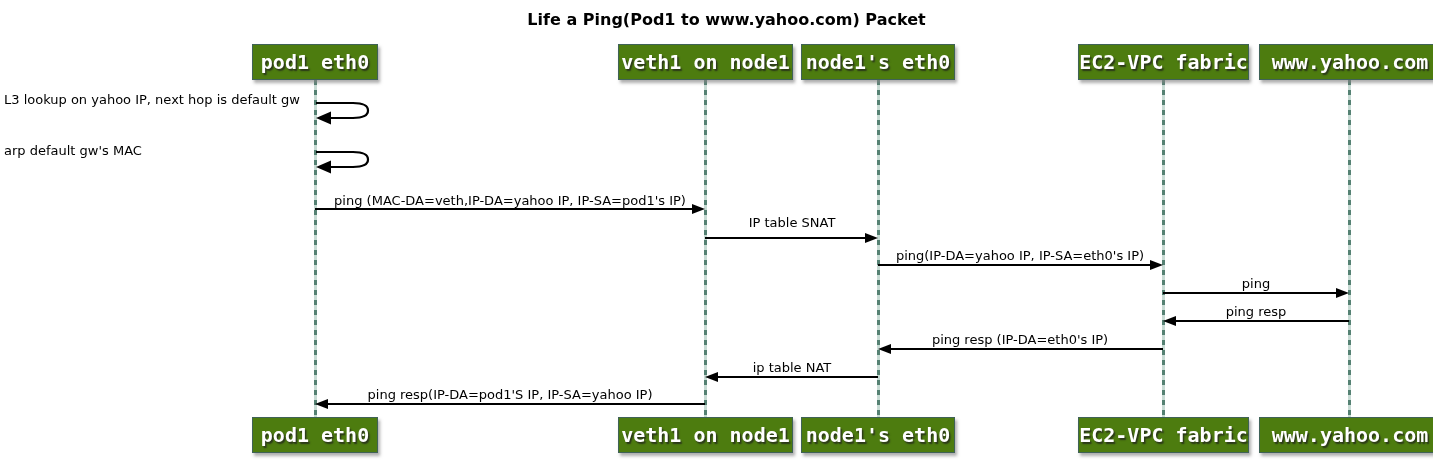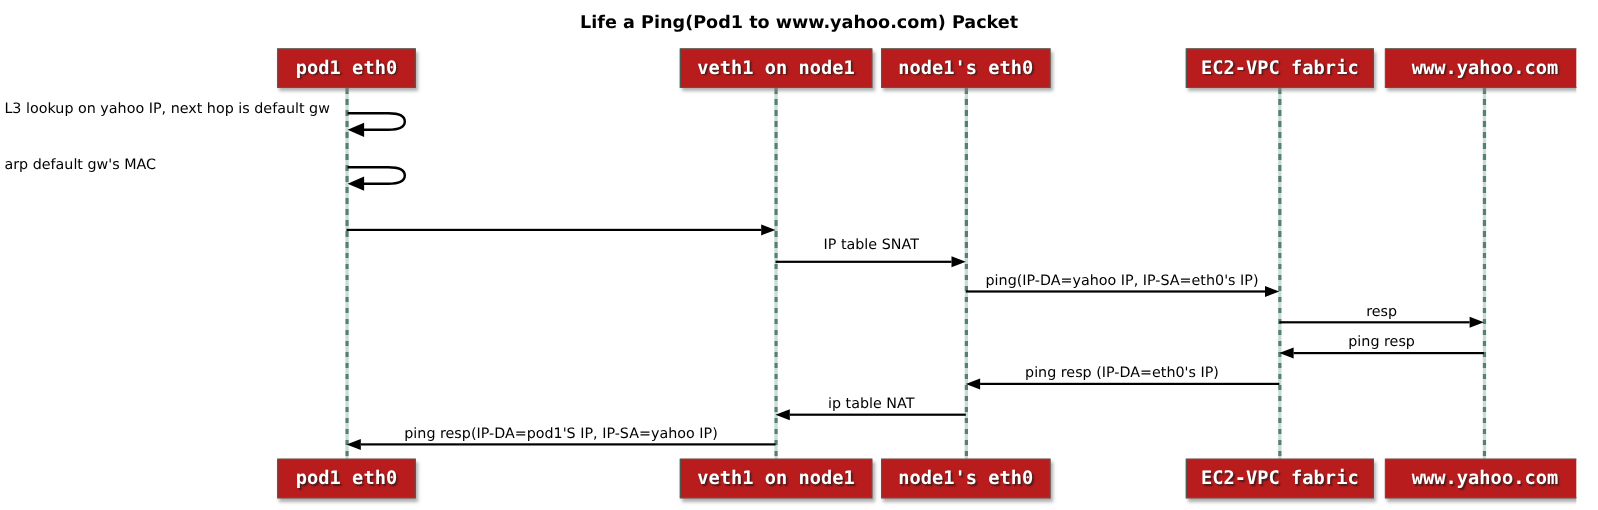--- a/index.html
+++ b/index.html
@@ -13,27 +13,27 @@
   .title{
     position:absolute;
     left:0;top:10px;width:1453px;
     text-align:center;
     font-size:16px;font-weight:bold;color:#000;
     font-family:"DejaVu Sans", sans-serif;
   }
   .pbox{
     position:absolute;
     height:36px;
-    background:#b91c1c;
+    background:#4d7c0f;
     border:1.5px solid #3F6257;
     box-sizing:border-box;
     box-shadow:2px 3px 3px rgba(130,130,130,0.65);
     color:#ffffff;
     font-family:"DejaVu Sans Mono", monospace;
-    font-weight:bold;font-size:17px;
+    font-weight:bold;font-size:20px;
     text-shadow:1.5px 1.5px 1.5px rgba(30,30,30,0.75);
     display:flex;align-items:center;justify-content:center;
     white-space:nowrap;
   }
   .lifeline{
     position:absolute;
     width:3px;top:80px;height:337px;
     background:repeating-linear-gradient(to bottom,#558173 0px,#558173 5px,#c8dbd4 5px,#c8dbd4 10px);
   }
   .msg-label{
@@ -95,32 +95,33 @@
     <path d="M1 5 H38 Q53 5 53 12.5 Q53 20 38 20 H15" fill="none" stroke="#000" stroke-width="2.2"></path>
     <polygon points="1,20 16,13.5 16,26.5" fill="#000"></polygon>
   </svg>
 
   <div class="note-left" style="top:143px">arp default gw's MAC</div>
   <svg class="selfloop" style="left:315px;top:147px" width="58" height="28" viewBox="0 0 58 28">
     <path d="M1 5 H38 Q53 5 53 12.5 Q53 20 38 20 H15" fill="none" stroke="#000" stroke-width="2.2"></path>
     <polygon points="1,20 16,13.5 16,26.5" fill="#000"></polygon>
   </svg>
 
+  <div class="msg-label" style="left:510px;top:193px">ping (MAC-DA=veth,IP-DA=yahoo IP, IP-SA=pod1's IP)</div>
   <div class="line" style="left:315px;top:208px;width:377px"></div>
   <div class="head-r" style="left:692px;top:204px"></div>
 
   <div class="msg-label" style="left:792px;top:215px">IP table SNAT</div>
   <div class="line" style="left:705px;top:237px;width:160px"></div>
   <div class="head-r" style="left:865px;top:233px"></div>
 
   <div class="msg-label" style="left:1020px;top:248px">ping(IP-DA=yahoo IP, IP-SA=eth0's IP)</div>
   <div class="line" style="left:878px;top:264px;width:272px"></div>
   <div class="head-r" style="left:1150px;top:260px"></div>
 
-  <div class="msg-label" style="left:1256px;top:276px">resp</div>
+  <div class="msg-label" style="left:1256px;top:276px">ping</div>
   <div class="line" style="left:1163px;top:292px;width:173px"></div>
   <div class="head-r" style="left:1336px;top:288px"></div>
 
   <div class="msg-label" style="left:1256px;top:304px">ping resp</div>
   <div class="head-l" style="left:1163px;top:316px"></div>
   <div class="line" style="left:1176px;top:320px;width:173px"></div>
 
   <div class="msg-label" style="left:1020px;top:332px">ping resp (IP-DA=eth0's IP)</div>
   <div class="head-l" style="left:878px;top:344px"></div>
   <div class="line" style="left:891px;top:348px;width:272px"></div>

